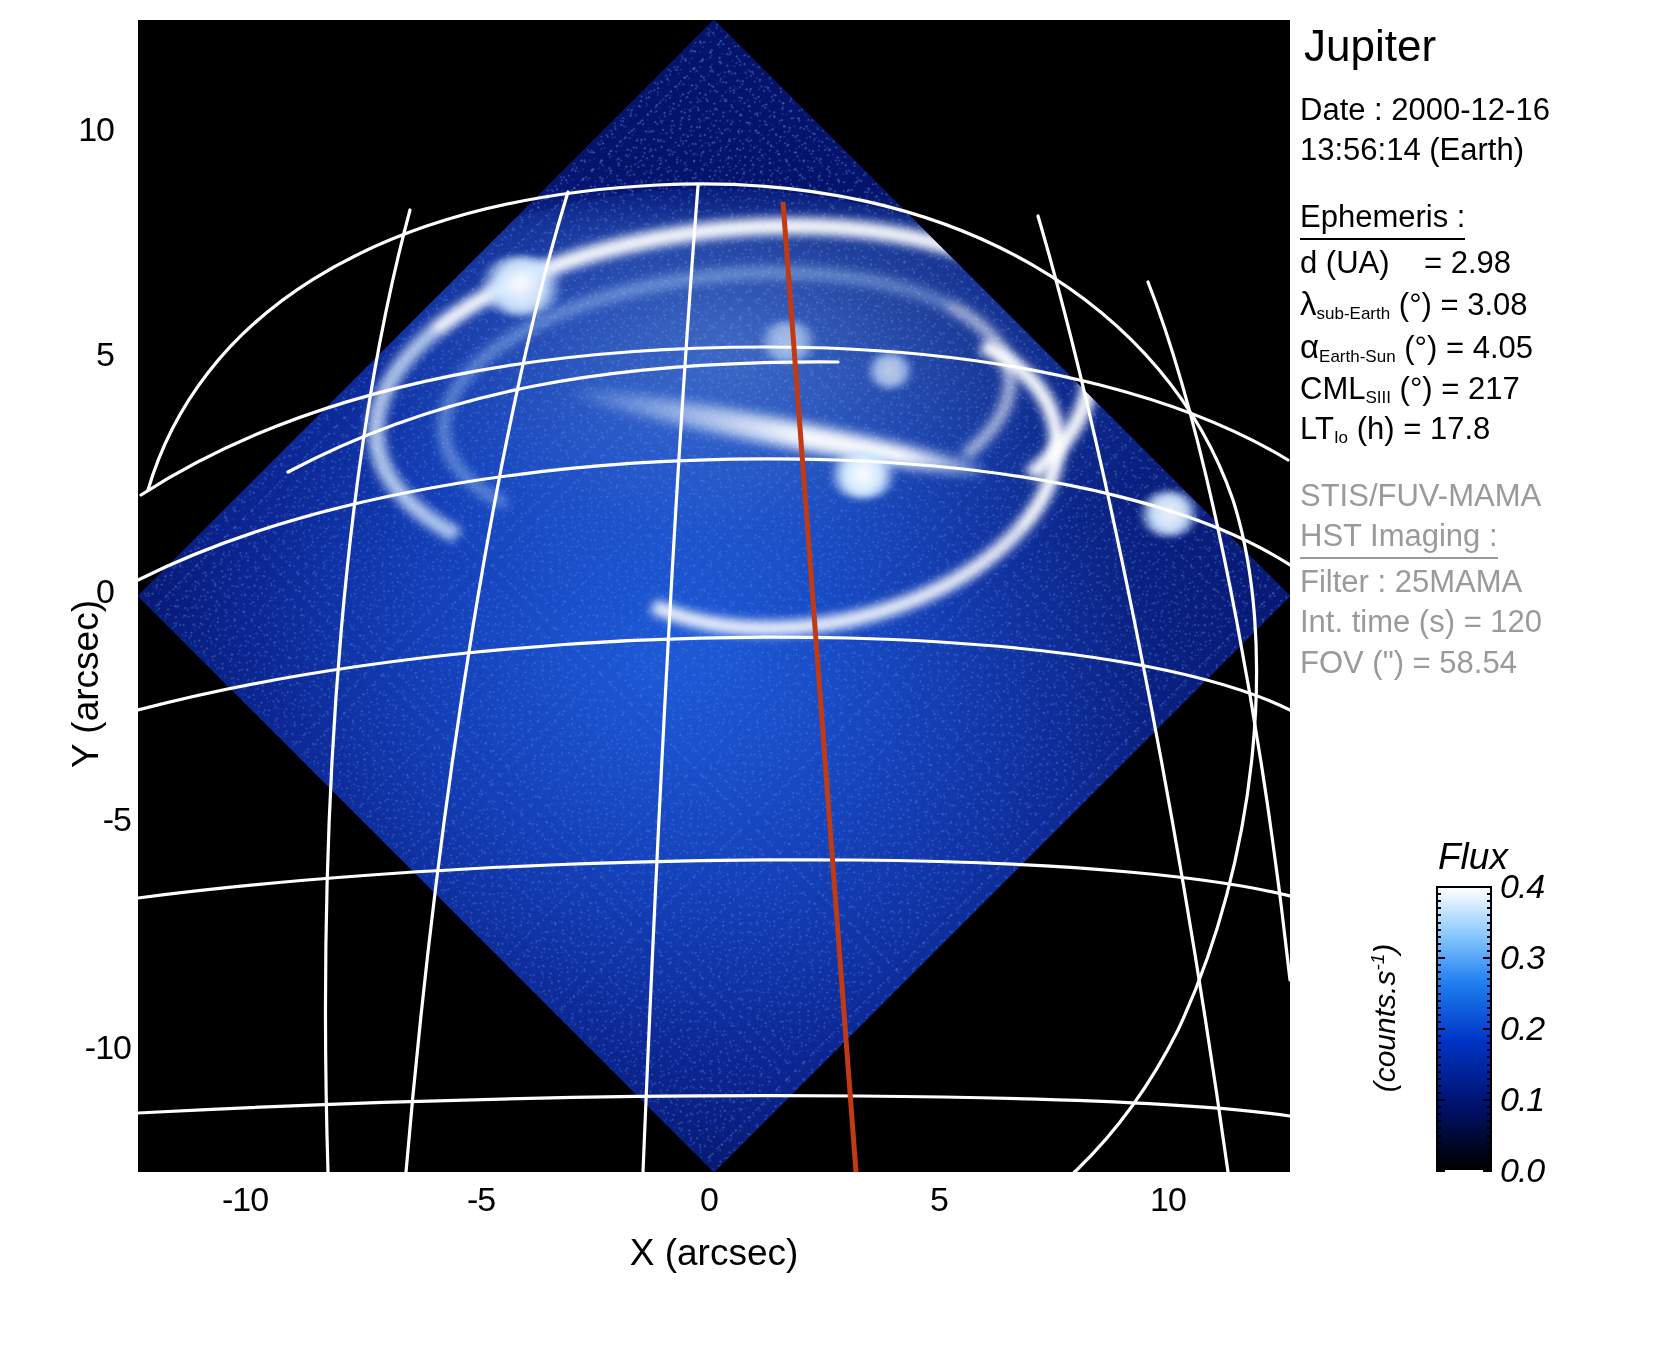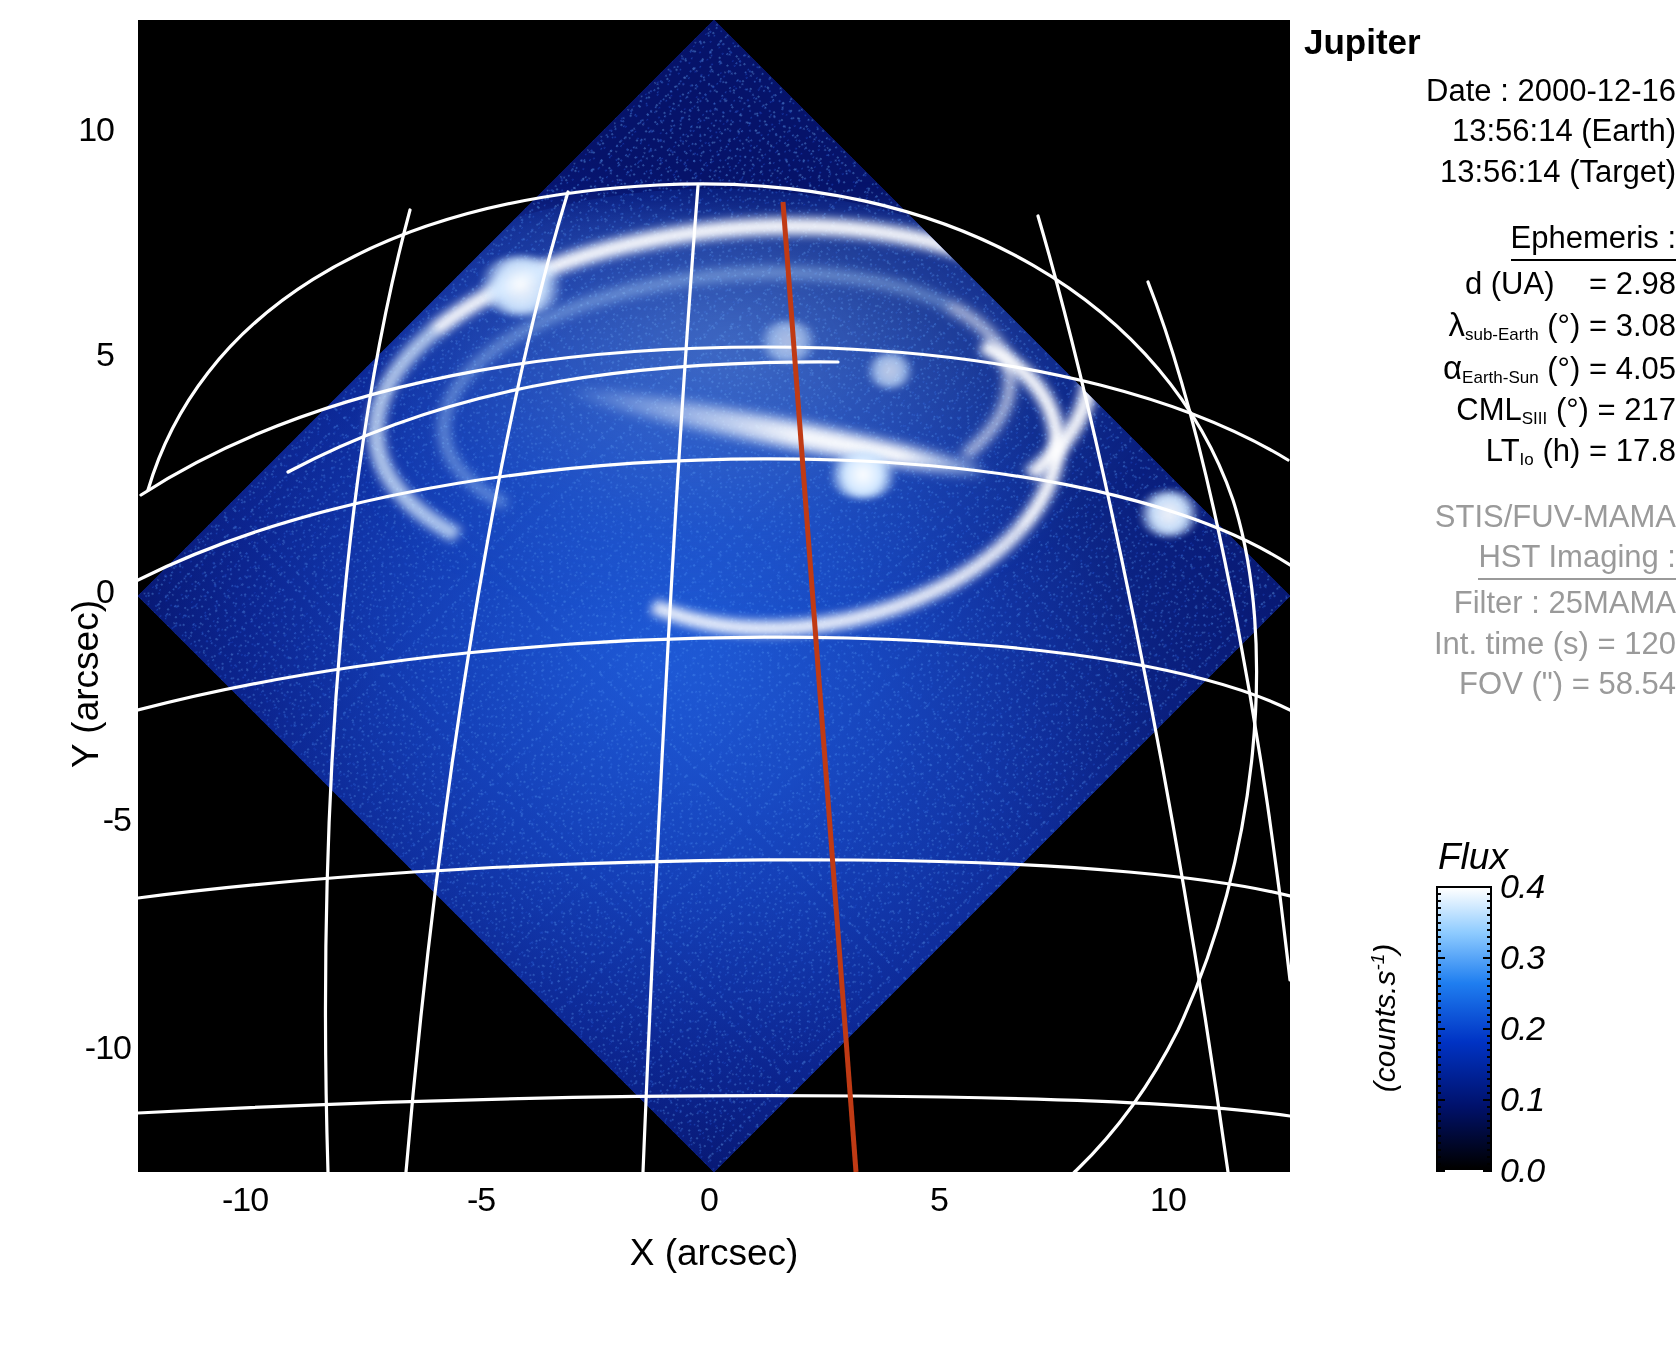--- a/index.html
+++ b/index.html
@@ -73,22 +73,22 @@
   #grid{position:absolute;inset:0;pointer-events:none;}
 
   
   .tick-label{position:absolute;font-size:34px;letter-spacing:-1px;font-weight:400;}
   #ylabel{position:absolute;left:2px;top:50%;transform:translateY(-50%) rotate(-90deg);
           transform-origin:center;font-size:37px;white-space:nowrap;}
   #xlabel{position:absolute;left:138px;top:1232px;width:1152px;text-align:center;font-size:37px;}
 
   
   #annot{position:absolute;left:1300px;top:14px;width:376px;}
-  #title{font-size:35px;line-height:1.0;margin:10px 0 12px 4px;font-weight:bold;}
-  .line{font-size:31px;line-height:1.30;white-space:nowrap;text-align:right;}
+  #title{font-size:44px;line-height:1.0;margin:10px 0 22px 4px;}
+  .line{font-size:31px;line-height:1.30;white-space:nowrap;}
   .hdr{display:inline-block;border-bottom:2px solid currentColor;padding-bottom:1px;margin-bottom:3px;}
   .gap{height:26px;}
   .dim{color:#9a9a9a;}
   sub{font-size:17px;vertical-align:baseline;position:relative;top:4px;letter-spacing:0;}
   .sym{font-size:33px;}
 
   
   #cb-wrap{position:absolute;left:1292px;top:836px;width:376px;height:400px;font-style:italic;}
   #cb-title{position:absolute;left:146px;top:0;font-size:37px;}
   #cb-bar{position:absolute;left:144px;top:50px;width:56px;height:284px;
@@ -168,21 +168,20 @@
   <div class="tick-label" style="left:1150px;top:1180px;">10</div>
 </div>
 <div id="xlabel">X (arcsec)</div>
 
 <div id="annot">
 
   <div id="title">Jupiter</div>
 
   <div class="line">Date : 2000-12-16</div>
   <div class="line">13:56:14 (Earth)</div>
-  <div class="line">13:56:14 (Target)</div>
 
   <div class="gap"></div>
 
   <div class="line">
     <span class="hdr">Ephemeris :</span>
   </div>
 
   <div class="line">
     <span>d (UA)</span>
     &nbsp;&nbsp;&nbsp;<span>= 2.98</span>

